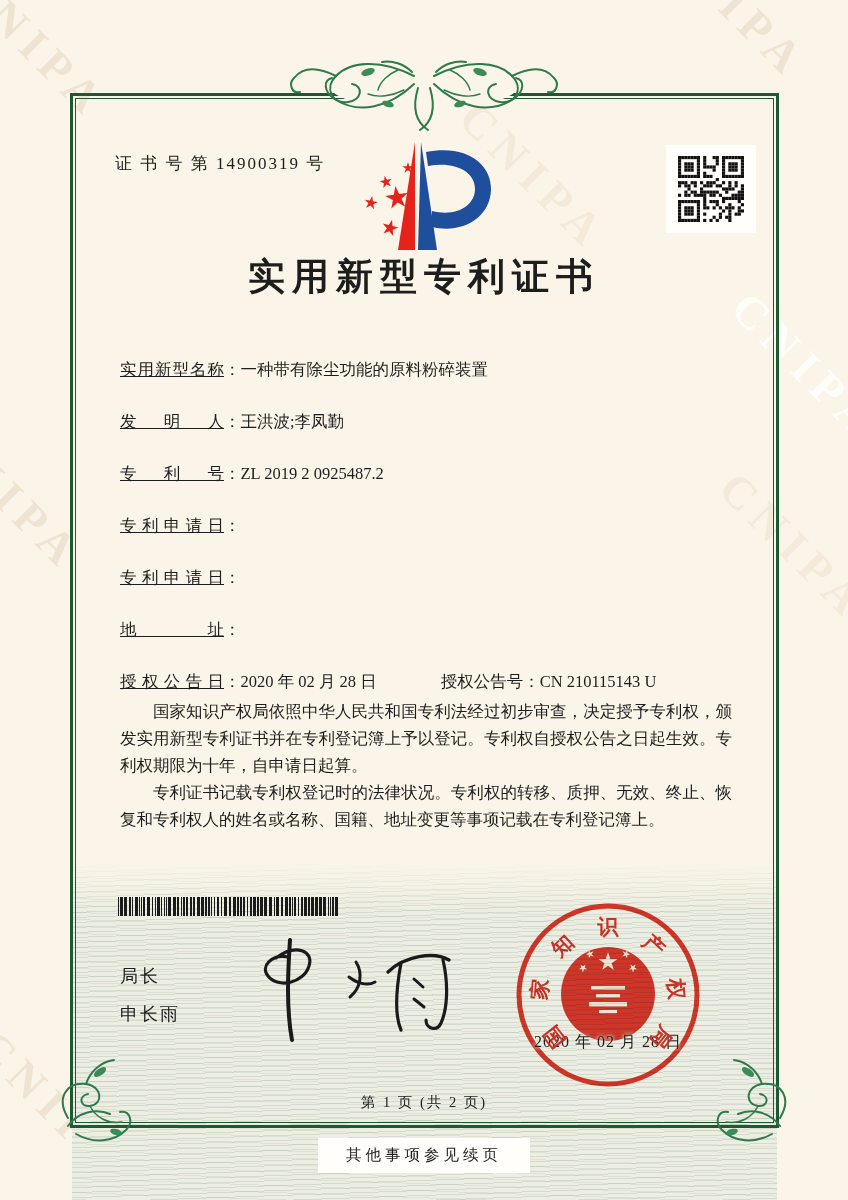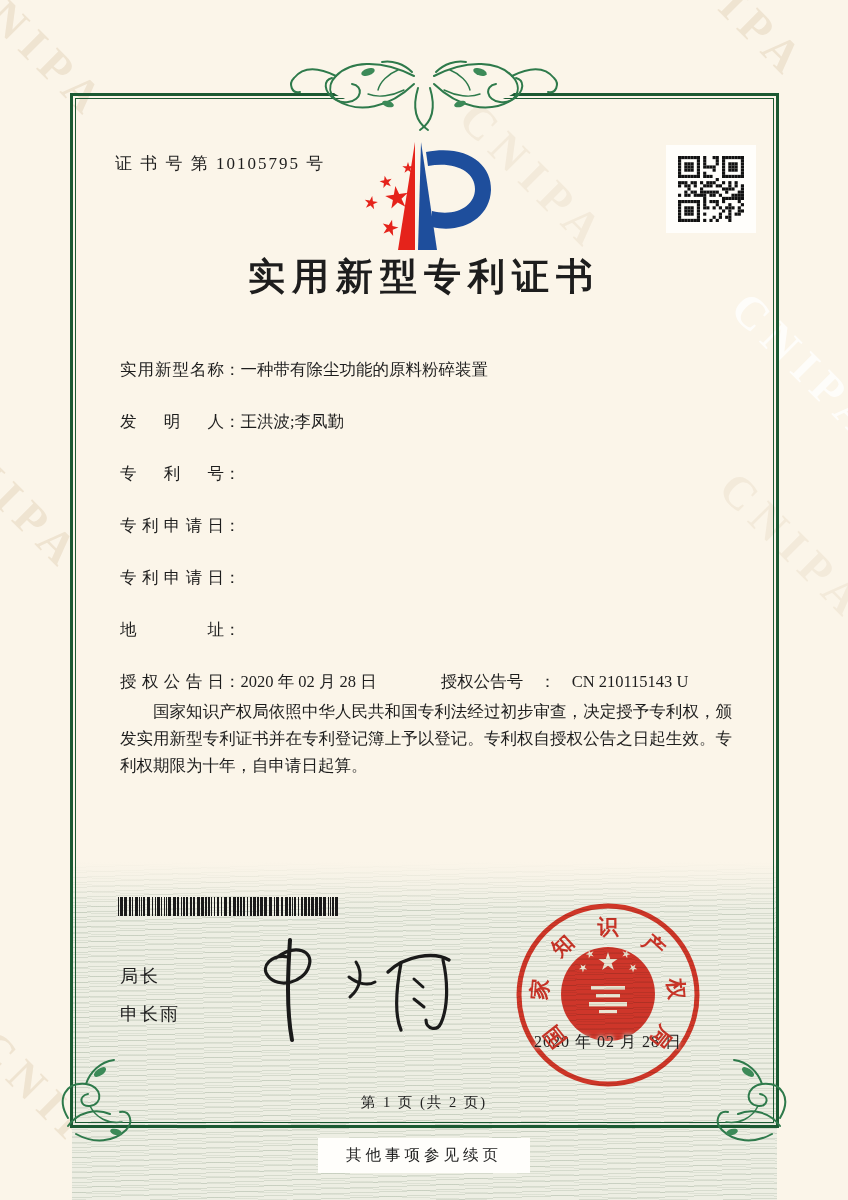--- a/index.html
+++ b/index.html
@@ -37,24 +37,24 @@
   .logo{position:absolute;left:352px;top:136px;width:146px;height:122px;z-index:4;}
   .qr-box{position:absolute;left:666px;top:145px;width:90px;height:88px;background:#fffefb;z-index:4;}
   .qr{position:absolute;left:12px;top:11px;width:66px;height:66px;}
   .title{position:absolute;left:0;top:252px;width:848px;text-align:center;font-size:37px;
          font-weight:bold;letter-spacing:7px;z-index:4;}
 
   
   .fields{position:absolute;left:120px;top:354px;width:615px;display:flex;flex-direction:column;
           gap:21px;z-index:4;font-size:16.5px;}
   .frow{display:flex;line-height:31px;}
-  .flabel{display:inline-block;width:104px;text-align:justify;text-align-last:justify;flex:none;}
+  .flabel{display:inline-block;width:104px;text-align:justify;text-align-last:justify;flex:none;text-decoration:underline;}
   .fcolon{flex:none;}
   .fvalue{white-space:pre-wrap;}
-  .fpair2{margin-left:64px;display:flex;gap:16px;}
+  .fpair2{margin-left:64px;display:flex;}
 
   
   .paras{position:absolute;left:120px;top:698px;width:612px;z-index:4;font-size:16.5px;
          line-height:27px;text-align:justify;}
   .paras p{margin:0;text-indent:2em;}
 
   
   .barcode{position:absolute;left:118px;top:897px;width:222px;height:19px;display:flex;
            align-items:stretch;z-index:4;}
   .barcode span{background:#1a1a1a;display:block;height:100%;}
@@ -125,21 +125,21 @@
     <path d="M30,70 C18,50 28,34 48,36 C64,38 66,56 52,58 C42,59 40,48 50,46"></path>
     <path d="M30,78 C40,64 58,60 72,66"></path>
     <path d="M38,86 C56,96 76,94 88,82 C96,74 92,62 82,64"></path>
     <path d="M48,36 C52,24 62,14 76,12"></path>
     <path d="M52,58 C58,70 70,76 84,74" stroke-width="1.5"></path>
     <ellipse cx="62" cy="24" rx="7" ry="3.5" fill="#3c8a58" stroke="none" transform="rotate(-35 62 24)"></ellipse>
     <ellipse cx="78" cy="84" rx="6" ry="3" fill="#3c8a58" stroke="none" transform="rotate(15 78 84)"></ellipse>
   </g>
 </svg>
 
-<div class="cert-no">证 书 号 第 10105795 号</div>
+<div class="cert-no">证 书 号 第 14900319 号</div>
 
 <svg class="logo" viewBox="0 0 146 122">
   <defs>
     <path id="star5" d="M0,-1 L0.2234,-0.3074 L0.9511,-0.309 L0.3614,0.1174 L0.5878,0.809 L0,0.38 L-0.5878,0.809 L-0.3614,0.1174 L-0.9511,-0.309 L-0.2234,-0.3074 Z"></path>
   </defs>
   <path d="M74,16 C114,8 140,28 139,54 C138,82 110,98 80,91 L80,75 C104,81 123,70 123,53 C123,35 102,25 76,30 Z" fill="#1e4e9c"></path>
   <polygon points="69,6 66,114 85,114" fill="#1e4e9c"></polygon>
   <polygon points="63,6 46,114 63,114" fill="#e5231b"></polygon>
   <g fill="#e5231b">
     <use href="#star5" transform="translate(56,32) scale(6)"></use>
@@ -380,20 +380,21 @@
     <span class="fvalue">一种带有除尘功能的原料粉碎装置</span>
   </div>
   <div class="frow">
     <span class="flabel">发明人</span>
       <span class="fcolon">：</span>
     <span class="fvalue">王洪波;李凤勤</span>
   </div>
   <div class="frow">
     <span class="flabel">专利号</span>
       <span class="fcolon">：</span>
+    <span class="fvalue">ZL 2019 2 0925487.2</span>
   </div>
   <div class="frow">
     <span class="flabel">专利申请日</span>
       <span class="fcolon">：</span>
   </div>
   <div class="frow">
     <span class="flabel">专利申请日</span>
       <span class="fcolon">：</span>
   </div>
   <div class="frow">
@@ -407,20 +408,21 @@
     <span class="fpair2">
       <span>授权公告号</span>
         <span class="fcolon">：</span>
       <span class="fvalue">CN 210115143 U</span>
     </span>
   </div>
 </div>
 
 <div class="paras">
   <p>国家知识产权局依照中华人民共和国专利法经过初步审查，决定授予专利权，颁发实用新型专利证书并在专利登记簿上予以登记。专利权自授权公告之日起生效。专利权期限为十年，自申请日起算。</p>
+  <p>专利证书记载专利权登记时的法律状况。专利权的转移、质押、无效、终止、恢复和专利权人的姓名或名称、国籍、地址变更等事项记载在专利登记簿上。</p>
 </div>
 
 <div class="barcode" id="barcode">
     <span style="width: 1px; margin-right: 1px;"></span>
     <span style="width: 3px; margin-right: 1px;"></span>
     <span style="width: 3px; margin-right: 2px;"></span>
     <span style="width: 2px; margin-right: 1px;"></span>
     <span style="width: 1px; margin-right: 2px;"></span>
     <span style="width: 3px; margin-right: 1px;"></span>
     <span style="width: 1px; margin-right: 1px;"></span>

